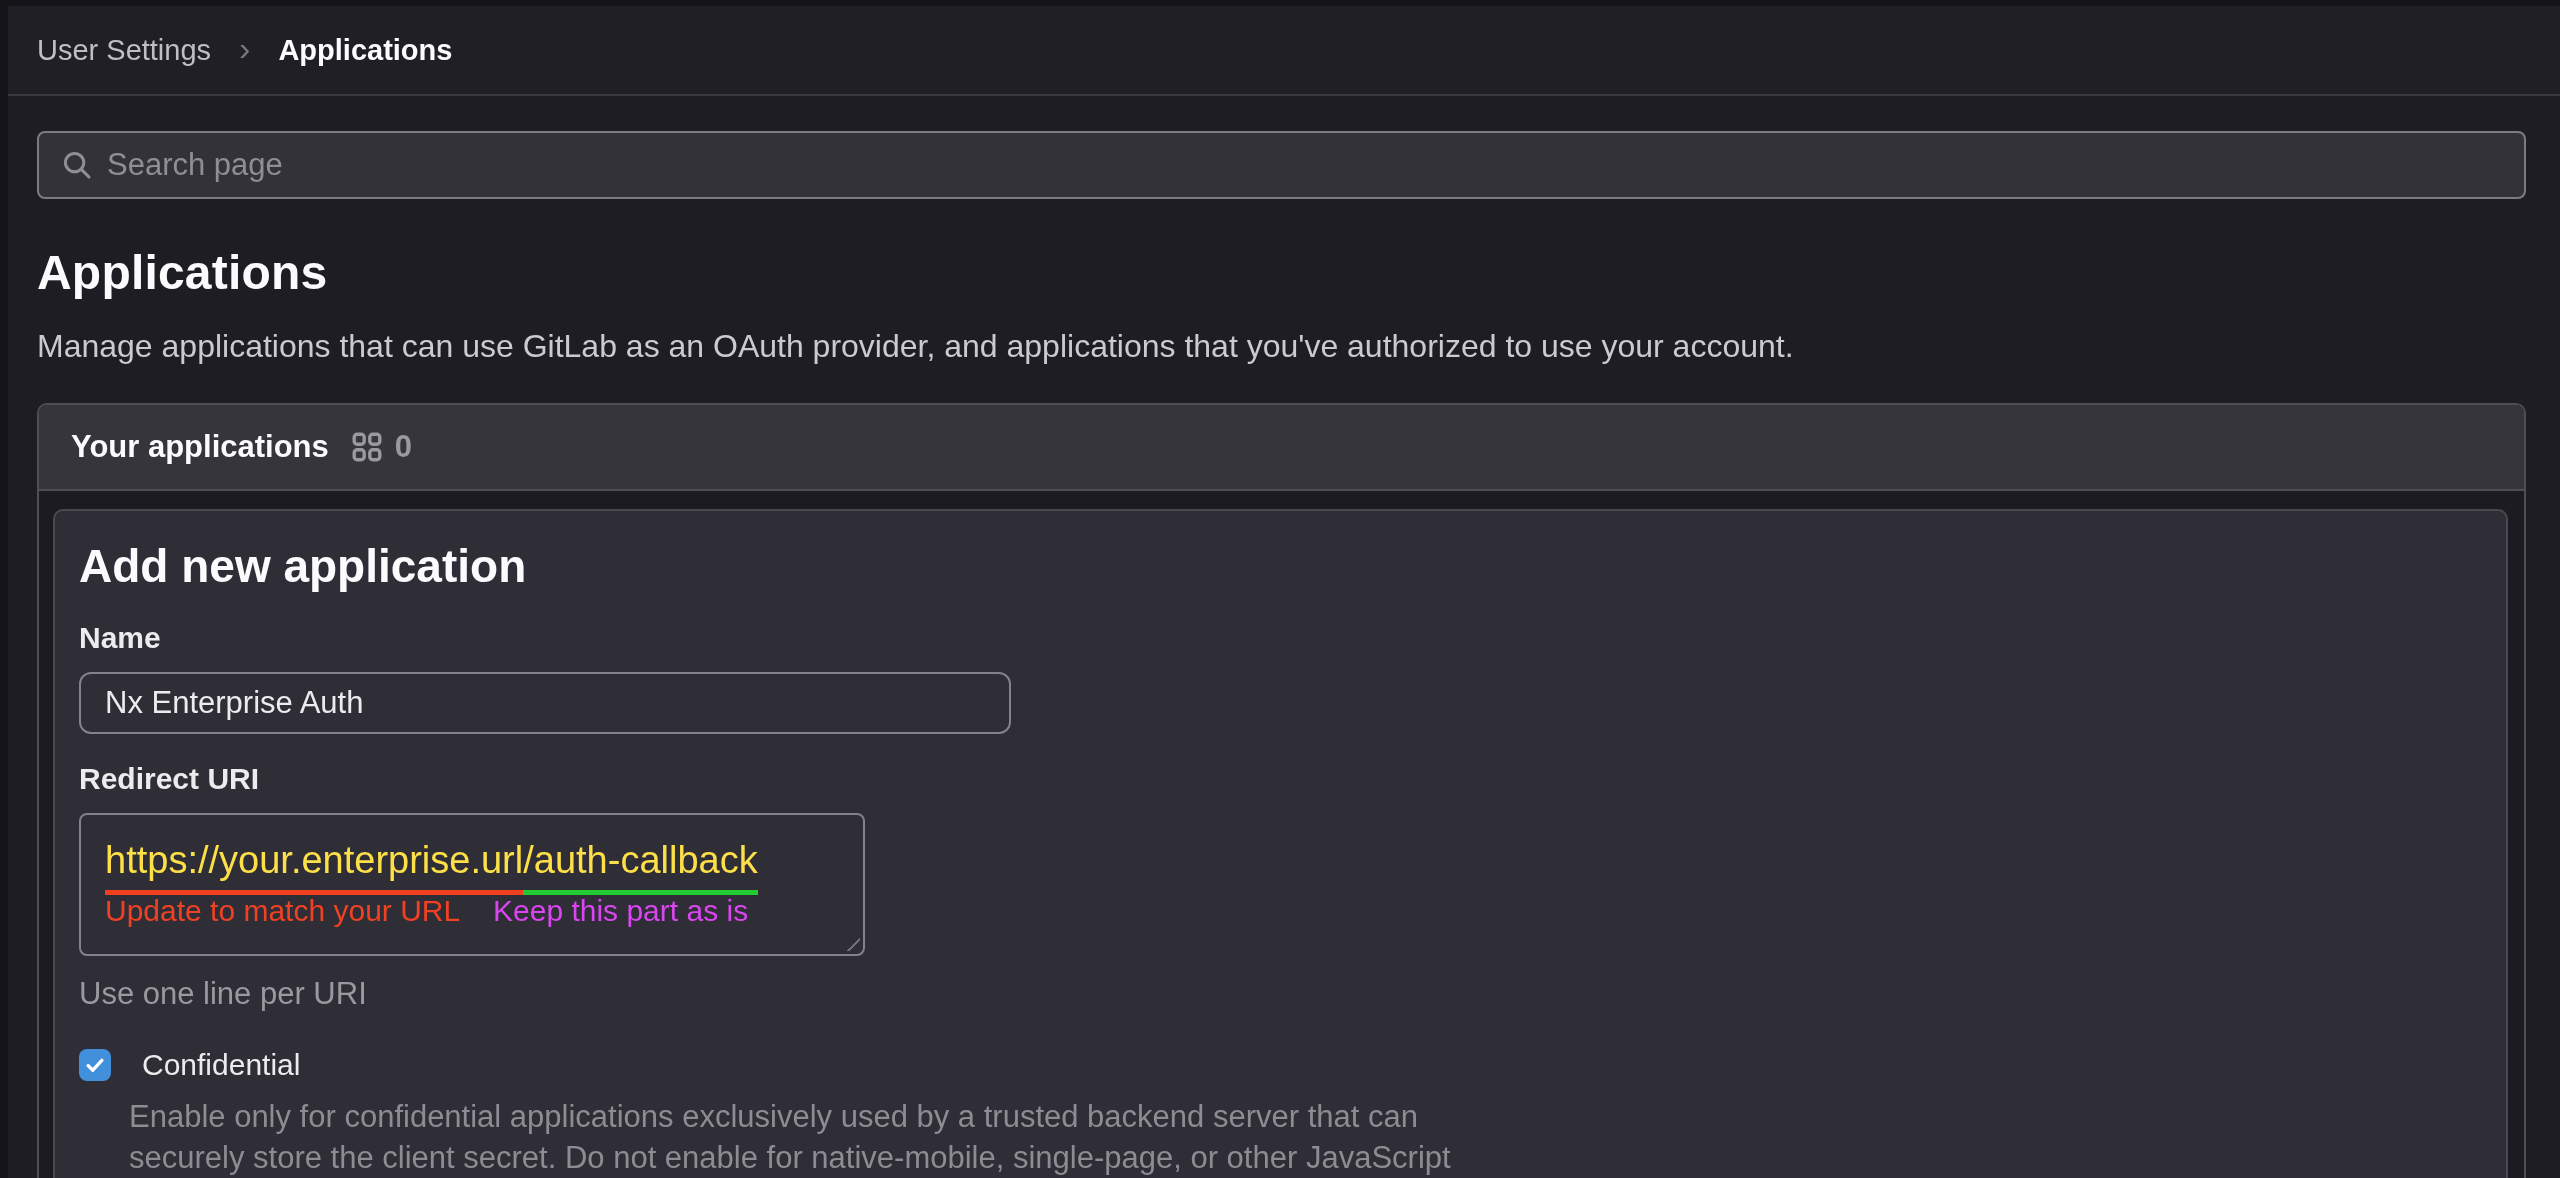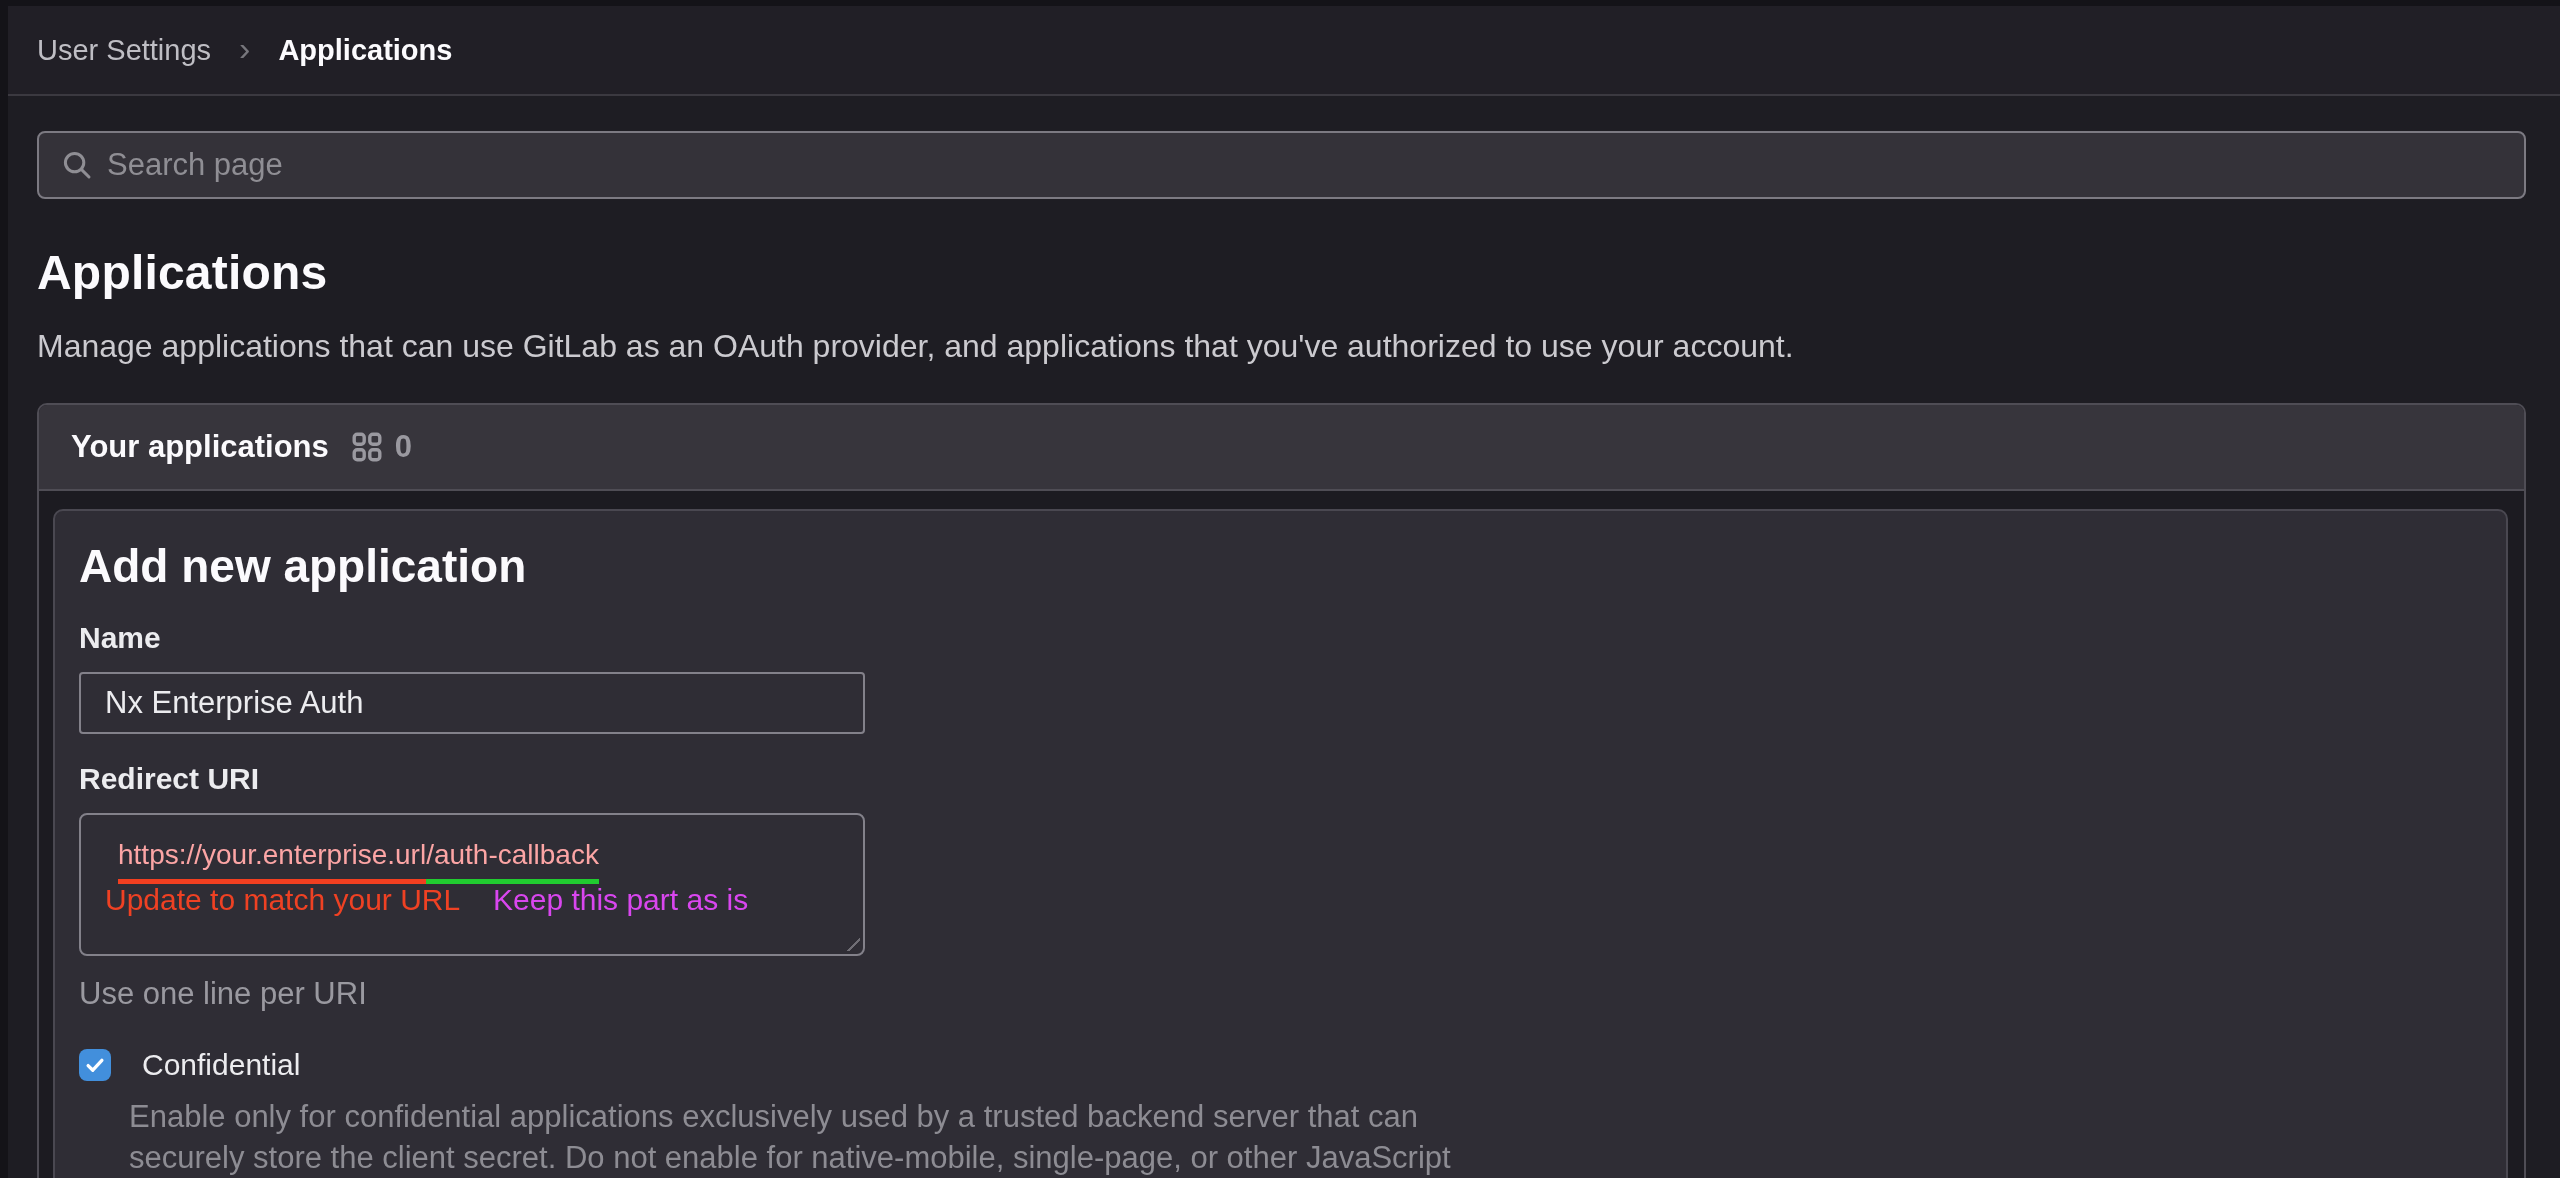--- a/index.html
+++ b/index.html
@@ -98,41 +98,41 @@
   }
   .card-title { font-size: 46px; font-weight: 700; color: #fbfafd; }
 
   .field-label {
     margin-top: 28px;
     font-size: 30px; font-weight: 700; color: #ececef;
   }
   .text-input {
     display: block;
     margin-top: 17px;
-    width: 786px; height: 62px;
+    width: 932px; height: 62px;
     background: transparent;
     border: 2px solid #83818a;
-    border-radius: 4px;
+    border-radius: 12px;
     font-family: inherit;
     font-size: 31px; color: #ececef;
     padding-left: 24px;
     outline: none;
   }
 
   
   .uri-area {
     position: relative;
     margin-top: 17px;
     width: 786px; height: 143px;
     border: 2px solid #83818a;
     border-radius: 8px;
     padding: 24px 0 0 24px;
     cursor: text;
   }
-  .uri-line { font-size: 28px; color: #fca5a5; white-space: nowrap; margin-left: 13px; }
+  .uri-line { font-size: 38px; color: #fde047; white-space: nowrap; }
   .u-red   { border-bottom: 5px solid #f23f20; padding-bottom: 9px; }
   .u-green { border-bottom: 5px solid #21cc30; padding-bottom: 9px; }
   .annot-line { display: flex; margin-top: 12px; font-size: 30px; white-space: nowrap; }
   .annot-red   { color: #ef4123; text-align: center; }
   .annot-green { color: #d946ef; margin-left: 36px; }
   .resize-grip {
     position: absolute; right: 3px; bottom: 3px;
     width: 16px; height: 16px;
     background: repeating-linear-gradient(135deg, transparent 0 4px, #77757c 4px 6px, transparent 6px 9px);
     clip-path: polygon(100% 0, 100% 100%, 0 100%);

